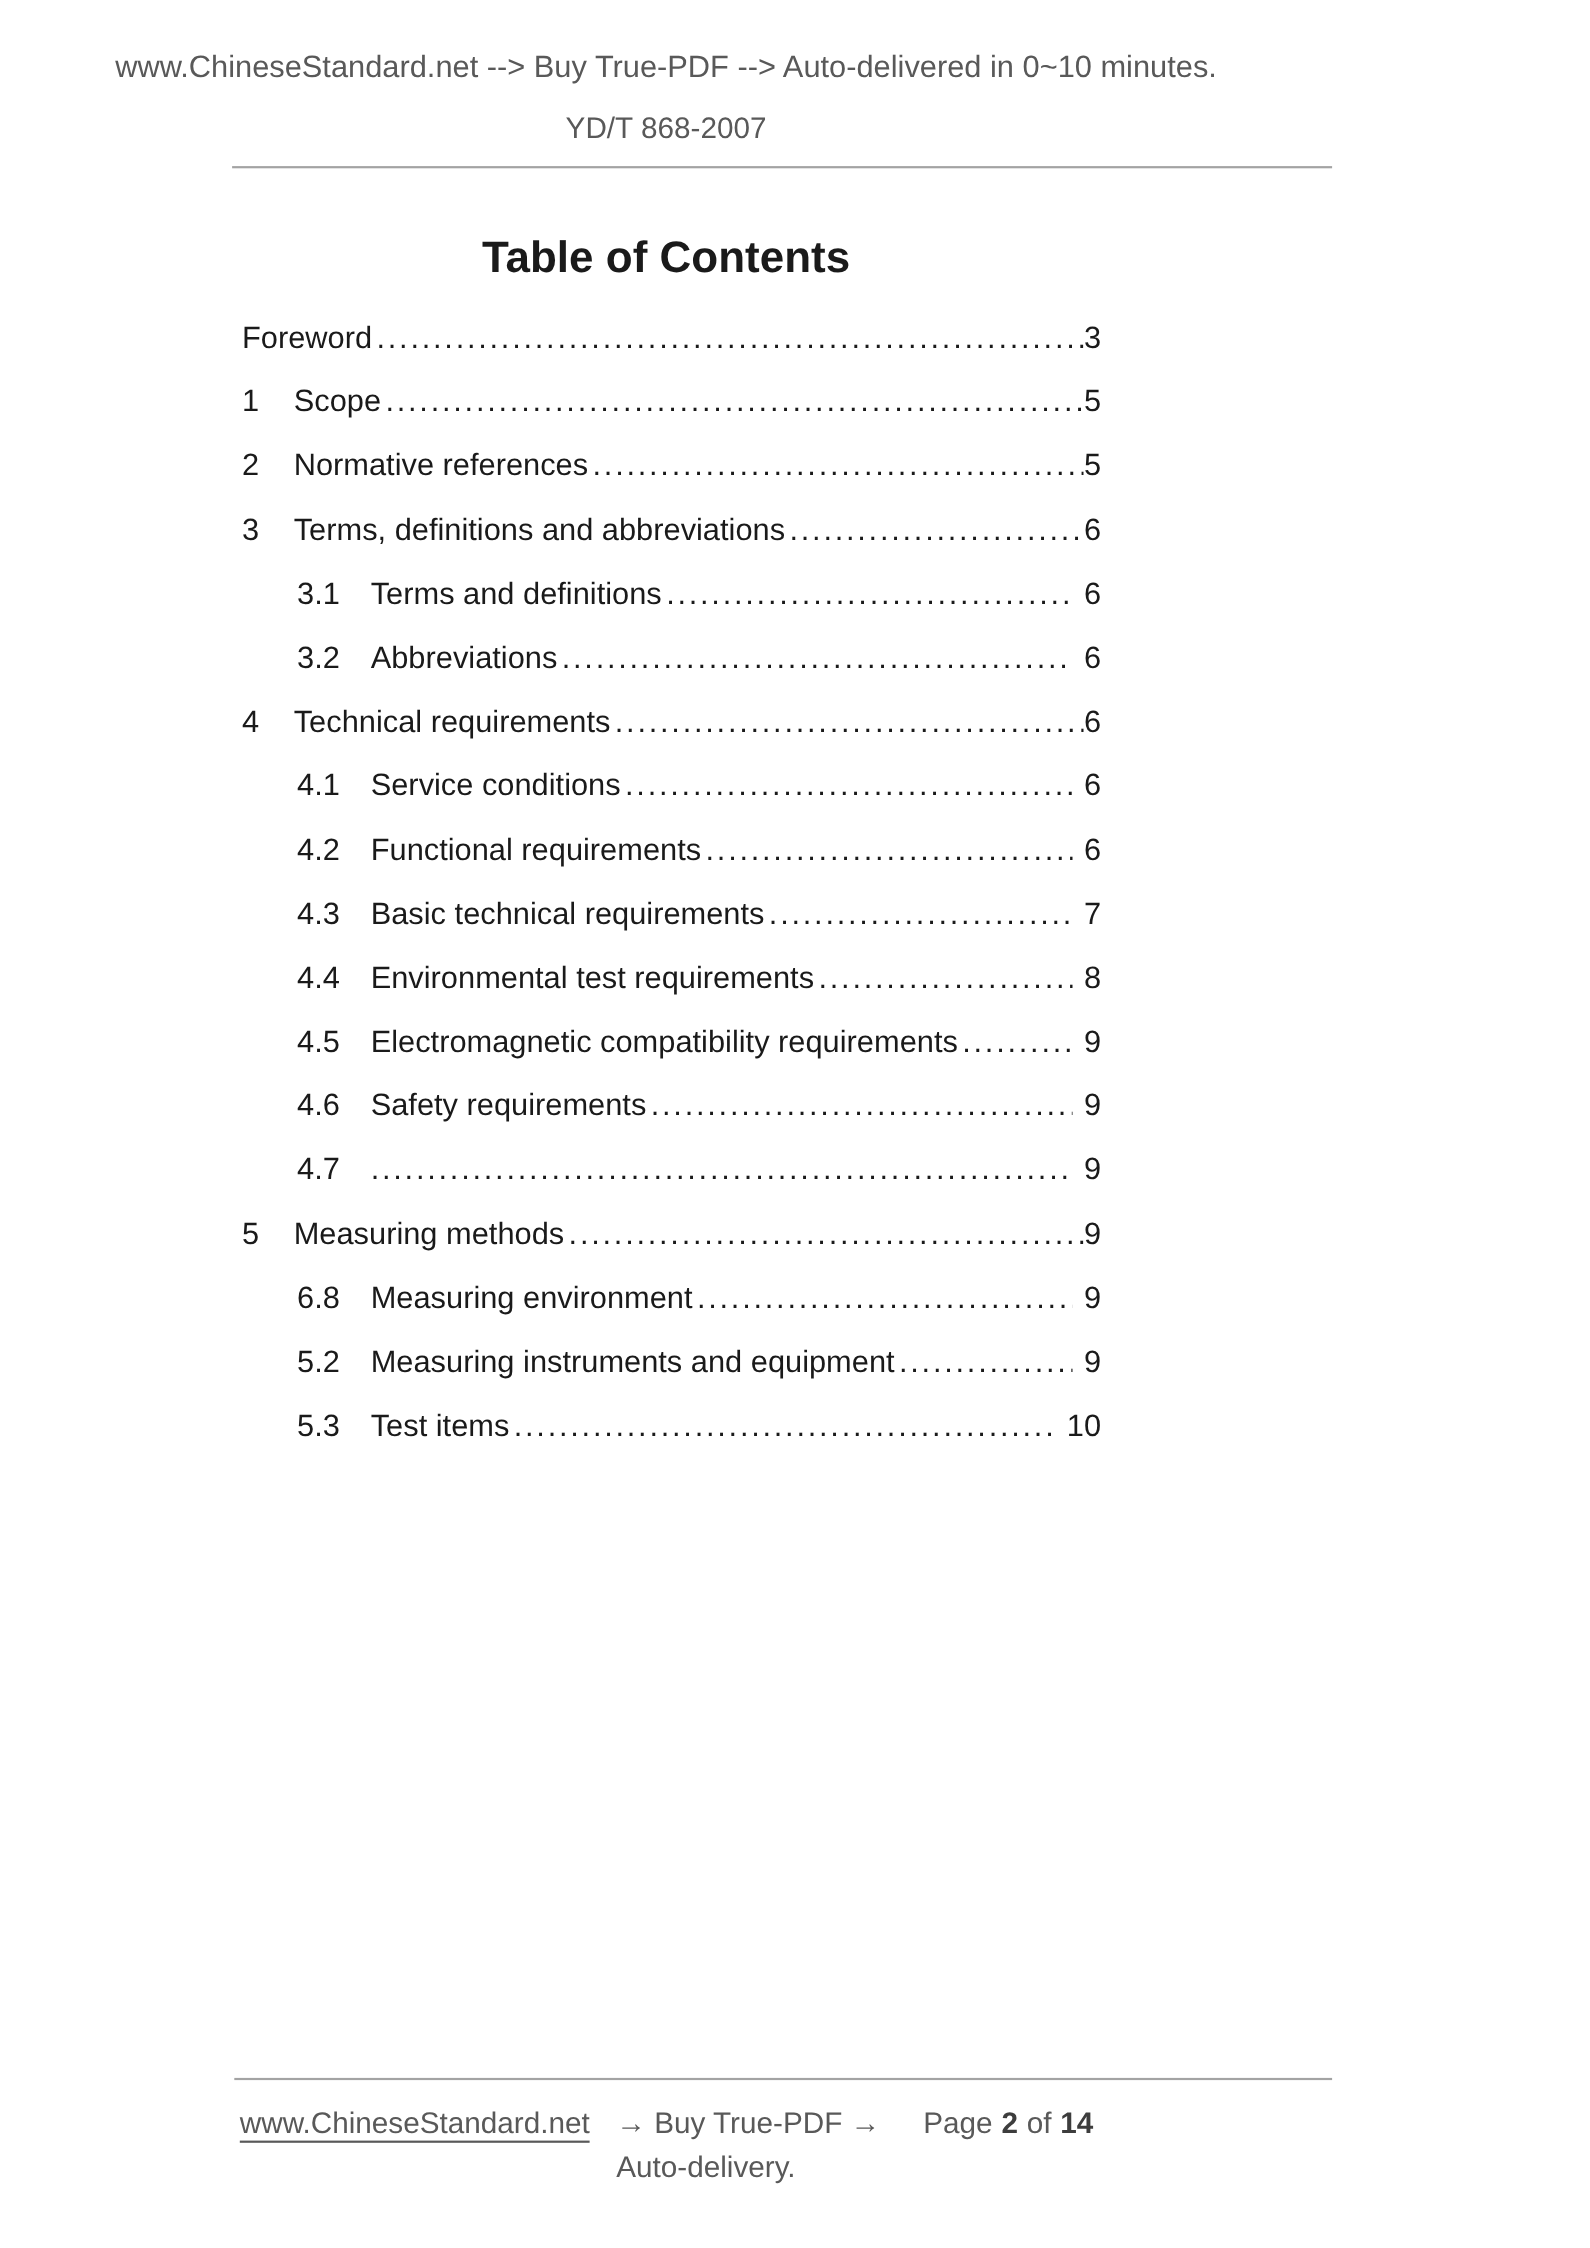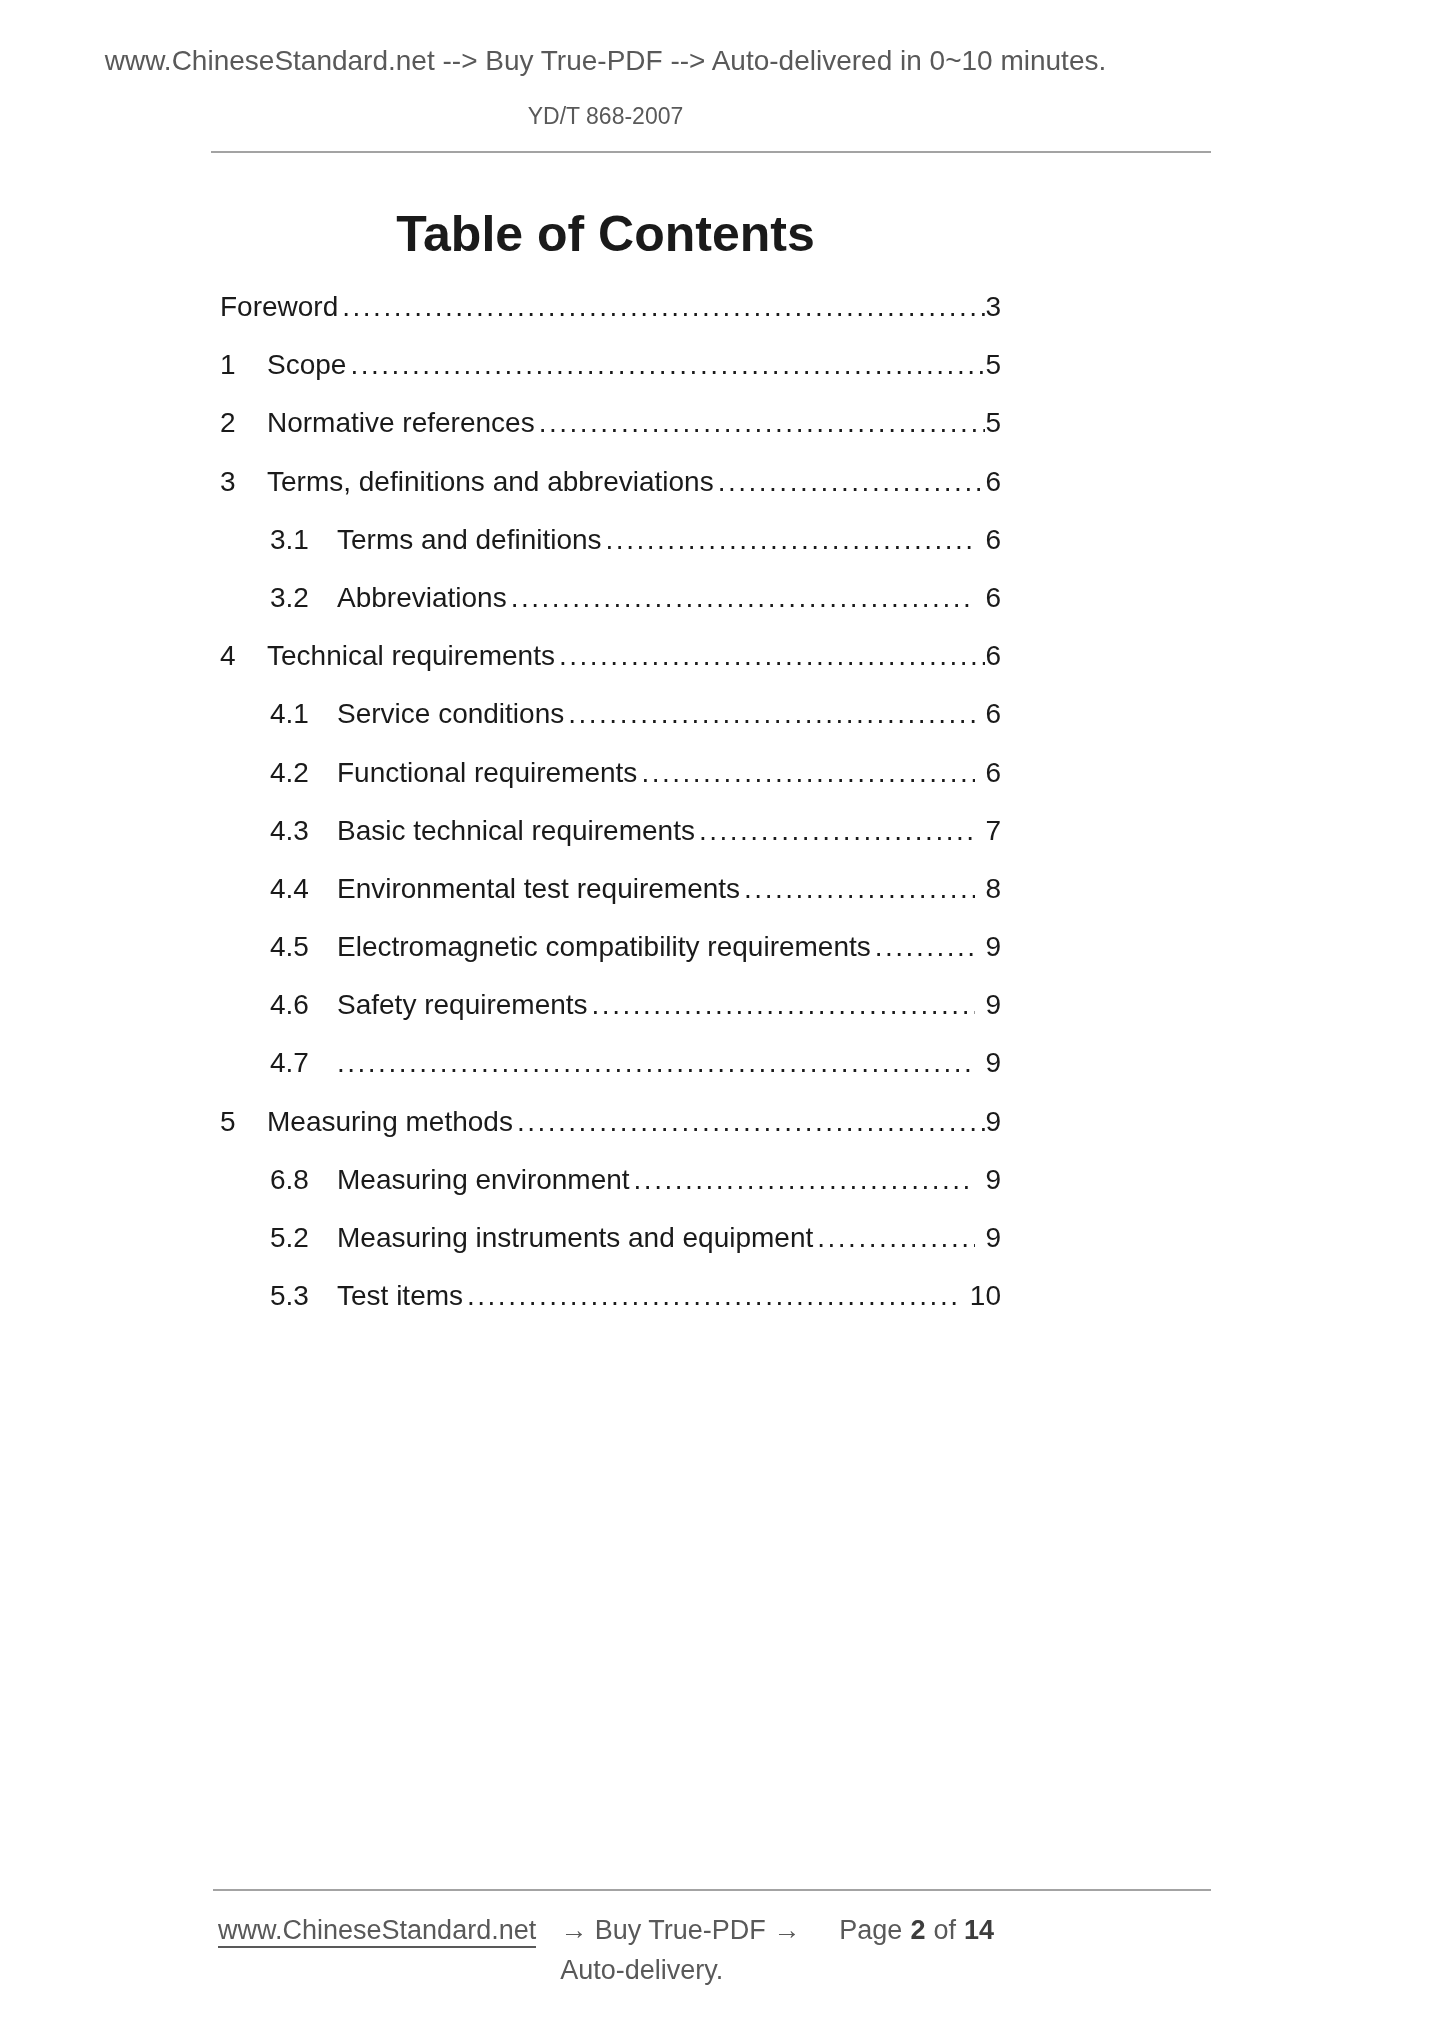--- a/index.html
+++ b/index.html
@@ -20,33 +20,33 @@
   
   .hline1{
     position:absolute;top:42px;left:0;right:0;
     text-align:center;
     font-size:28px;line-height:38px;
     color:var(--muted);
   }
   .hline2{
     position:absolute;top:100px;left:0;right:0;
     text-align:center;
-    font-size:23px;line-height:32px;
+    font-size:27px;line-height:32px;
     color:var(--muted);
   }
   .rule{
     position:absolute;height:2px;background:var(--rule);
   }
   .rule-top{top:151px;left:211px;width:1037px;}
   .rule-bottom{top:1889px;left:213px;width:1005px;}
   
   .title{
     position:absolute;top:211px;left:0;right:0;
     text-align:center;
-    font-size:50px;line-height:46px;
+    font-size:40px;line-height:46px;
     font-weight:bold;
     color:var(--ink);
   }
   
   .toc{
     position:absolute;top:278px;left:220px;right:210px;
   }
   .toc-row{
     display:flex;align-items:baseline;
     height:58.2px;line-height:58.2px;

